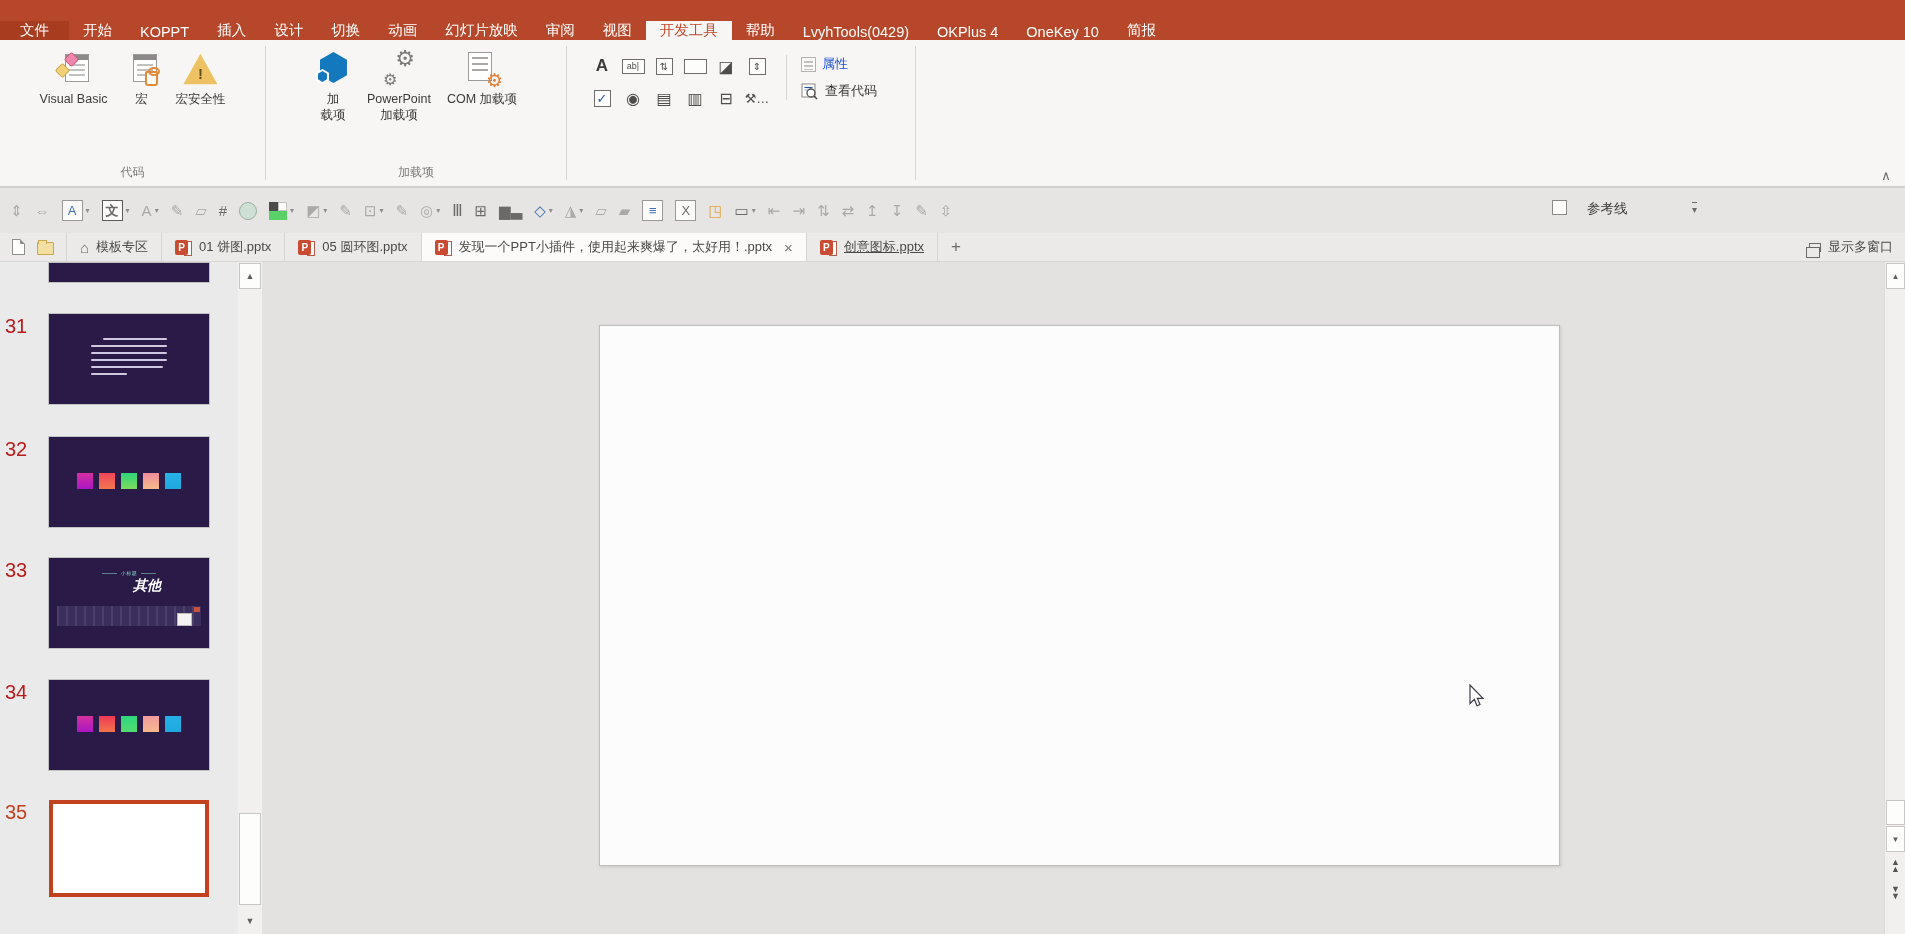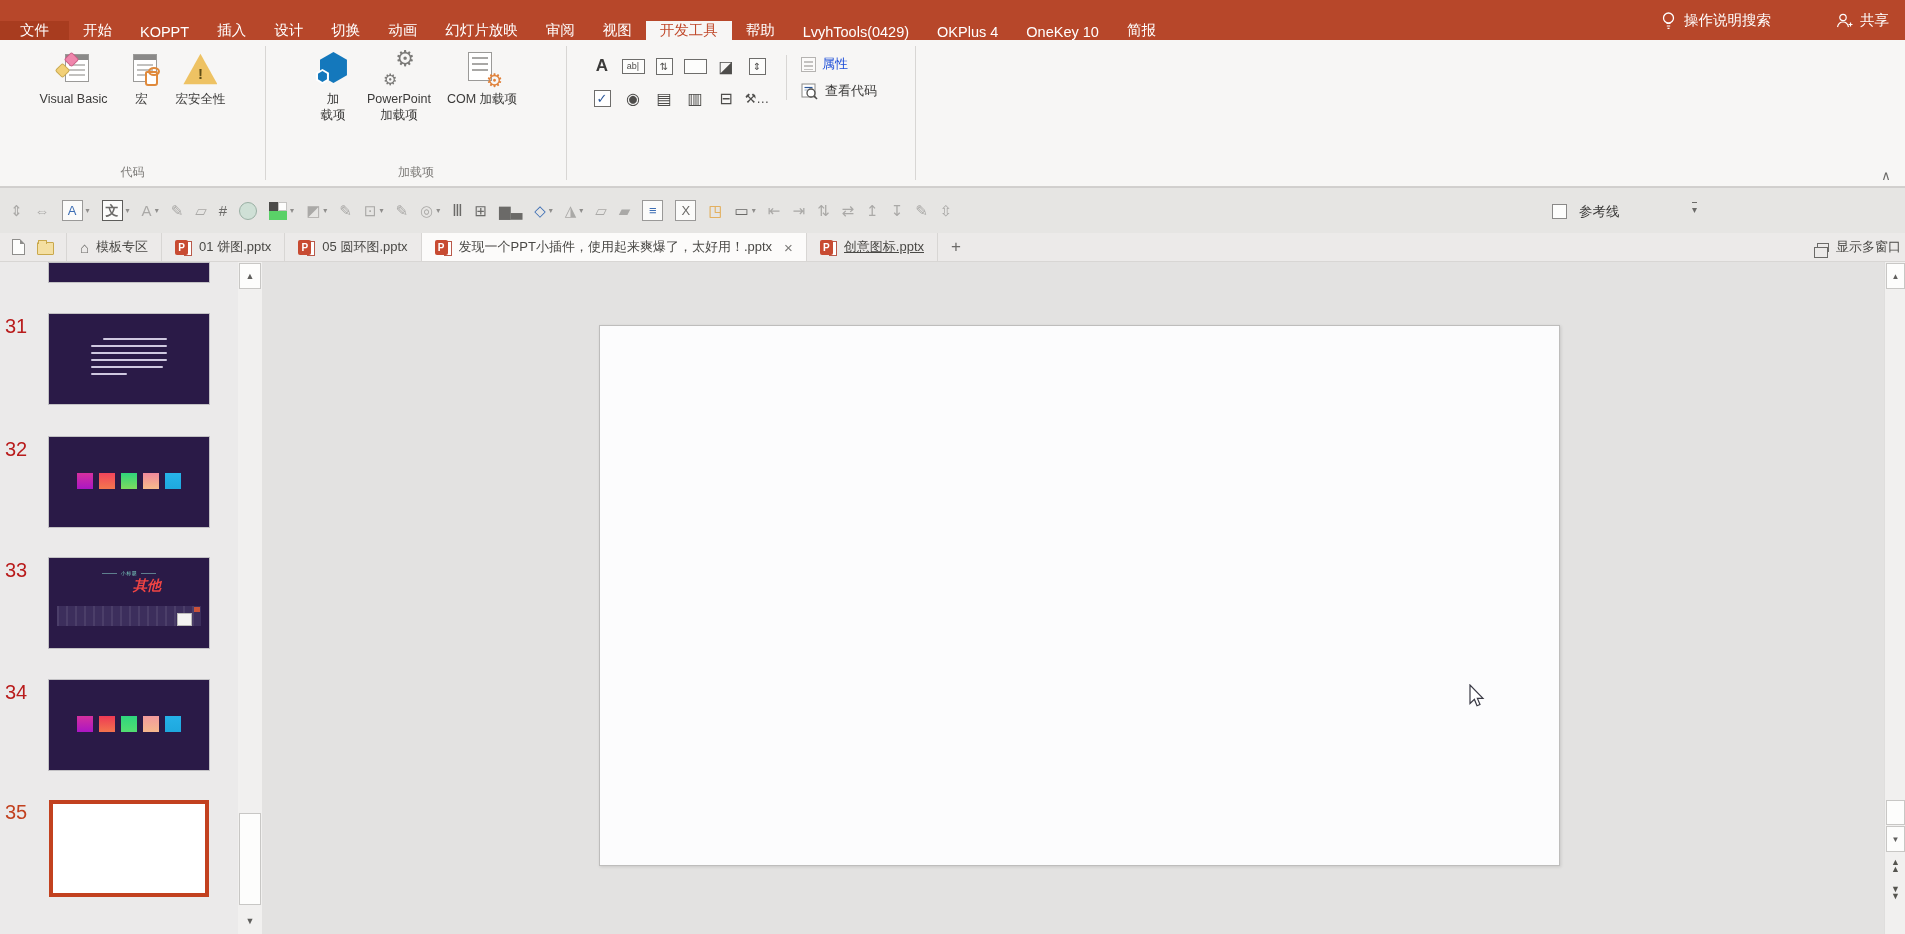--- a/index.html
+++ b/index.html
@@ -71,21 +71,21 @@
 .ticon.dark{color:#6b6a68}
 .ticon.blue{color:#3d6eb4}
 .ticon.orange{color:#e2a23c}
 .ticon .dd{font-size:8px;color:#8f8e8c;margin-left:3px}
 .ticon.boxed .g{border:1px solid #9a9998;width:21px;height:21px;background:#fbfbfa;font-size:13px}
 .ticon.sel .g{border:1.5px solid #5d5c5a;font-weight:700}
 .tswatch{width:18px;height:18px;display:grid;grid-template-columns:1fr 1fr;grid-template-rows:1fr 1fr}
 .tswatch i:nth-child(1){background:#4c4b49}.tswatch i:nth-child(2){background:#fdfdfc;border:1px solid #c5c4c2}
 .tswatch i:nth-child(3){grid-column:1/3;background:#5ad168}
 .tellipse{width:18px;height:18px;border-radius:50%;background:#cfe0d6;border:1px solid #9ab0a4}
-.guides{position:absolute;left:1552px;top:1px;height:100%;display:flex;align-items:center;gap:12px}
+.guides{position:absolute;left:1552px;top:12px;height:100%;display:flex;align-items:flex-start;gap:20px}
 .gcheck{width:15px;height:15px;background:#fdfdfc;border:1px solid #8a8988}
 .glabel2{font-size:13.5px;color:#3b3a39}
 .tb-caret{position:absolute;left:1692px;top:14px;color:#6b6a68;font-size:10px;border-top:1.5px solid #6b6a68;padding-top:0px;line-height:14px}
 
 
 .tabbar{position:absolute;top:233px;left:0;width:100%;height:29px;background:#eceae9;border-bottom:1px solid #d8d6d4;display:flex;align-items:stretch;font-size:13px;color:#4a4946}
 .lead{display:flex;align-items:center;gap:12px;padding:0 12px}
 .newdoc{width:13px;height:16px;background:#fdfdfc;border:1px solid #8f8e8c;position:relative}
 .newdoc::after{content:"";position:absolute;right:-1px;top:-1px;border-style:solid;border-width:0 5px 5px 0;border-color:#eceae9 #eceae9 #8f8e8c #8f8e8c}
 .folder{width:17px;height:13px;background:#f4dfa2;border:1px solid #c9a84c;border-radius:1px;position:relative;margin-top:2px}
@@ -93,21 +93,21 @@
 .ftabs{display:flex;align-items:stretch}
 .ftab{display:flex;align-items:center;gap:7px;padding:0 13px;border-right:1px solid #d8d6d4;white-space:nowrap;max-width:440px}
 .ftab:first-child{border-left:1px solid #d8d6d4}
 .ftab.active{background:#fcfbfa}
 .ftab .close{margin-left:5px;color:#7a7977;font-size:15px;line-height:1}
 .homeic{font-size:15px;color:#6b6a68}
 .pptic{position:relative;width:17px;height:15px;flex:0 0 auto}
 .pptic::after{content:"";position:absolute;right:0;top:1px;width:6px;height:13px;background:#fff;border:1px solid #b9594a}
 .pptic .pp{position:absolute;left:0;top:0;width:13px;height:15px;background:#c84b32;border-radius:2px;color:#fff;font-weight:700;font-size:10px;display:flex;align-items:center;justify-content:center;z-index:1}
 .newtab{width:36px;display:flex;align-items:center;justify-content:center;font-size:17px;color:#6b6a68}
-.multiwin{margin-left:auto;display:flex;align-items:center;gap:7px;padding-right:4px}
+.multiwin{margin-left:auto;display:flex;align-items:center;gap:7px;padding-right:12px}
 .winic{width:12px;height:9px;border:1px solid #6b6a68;position:relative;background:#eceae9}
 .winic::before{content:"";position:absolute;left:-4px;top:3px;width:12px;height:9px;border:1px solid #6b6a68;background:#eceae9}
 
 
 .main{position:absolute;top:262px;left:0;right:0;bottom:0;background:#e3e2e1}
 .sidebar{position:absolute;left:0;top:0;width:238px;height:672px;background:#ebeaea}
 .snum{position:absolute;left:5px;width:36px;font-size:20px;color:#b91c1c}
 .snum.sel{color:#c2411f}
 .thumb{position:absolute;left:49px;width:160px;height:90px;background:#2a1a47;box-shadow:0 0 0 1px #c2c1c4}
 .thumb.partial{height:19px}
@@ -149,37 +149,20 @@
         <div class="mtab">幻灯片放映</div>
         <div class="mtab">审阅</div>
         <div class="mtab">视图</div>
         <div class="mtab active">开发工具</div>
         <div class="mtab">帮助</div>
         <div class="mtab">LvyhTools(0429)</div>
         <div class="mtab">OKPlus 4</div>
         <div class="mtab">OneKey 10</div>
         <div class="mtab">简报</div>
       </div>
-    <div class="menubar-right">
-      <div class="mb-search">
-        <svg width="15" height="19" viewBox="0 0 15 19">
-            <circle cx="7.5" cy="7" r="5" fill="none" stroke="#fff" stroke-width="1.3"></circle>
-            <path d="M5.5 12.5h4M5.8 15h3.4M6.5 17.3h2" stroke="#fff" stroke-width="1.2" fill="none"></path>
-          </svg>
-        <span>操作说明搜索</span>
-      </div>
-      <div class="mb-share">
-        <svg width="18" height="17" viewBox="0 0 18 17">
-            <circle cx="8" cy="5.5" r="3.2" fill="none" stroke="#fff" stroke-width="1.2"></circle>
-            <path d="M2.5 15c.8-3.4 3-5 5.5-5s4.7 1.6 5.5 5" fill="none" stroke="#fff" stroke-width="1.2"></path>
-            <path d="M13.5 12.5h4M15.5 10.5v4" stroke="#fff" stroke-width="1.2"></path>
-          </svg>
-        <span>共享</span>
-      </div>
-    </div>
   </div>
 
   <div class="ribbon">
     <div class="rgroup rg-code">
       <div class="content">
         <div class="bigbtn">
           <div class="bicon">
               <div class="sheet"></div>
               <div class="dia p"></div>
               <div class="dia y"></div>
@@ -491,21 +474,21 @@
             <div class="sq" style="background: linear-gradient(rgb(39, 180, 233), rgb(30, 168, 222));"></div>
           </div>
         </div>
         <div class="snum" style="top: 297px;">33</div>
         <div class="thumb" style="top: 296px;">
           <div class="q-sub">
             <span class="dash"></span>
             <span class="txt">小标题</span>
             <span class="dash"></span>
           </div>
-          <div class="q-title" style="color: #ef4444; padding-left: 36px;">其他</div>
+          <div class="q-title" style="color: #ffffff; padding-left: 36px;">其他</div>
           <div class="q-banner"></div>
           <div class="q-white"></div>
           <div class="q-red"></div>
         </div>
         <div class="snum" style="top: 419px;">34</div>
         <div class="thumb" style="top: 418px;">
           <div class="sqrow">
             <div class="sq" style="background: linear-gradient(rgb(213, 48, 159), rgb(171, 22, 196));"></div>
             <div class="sq" style="background: linear-gradient(rgb(238, 58, 85), rgb(243, 115, 77));"></div>
             <div class="sq" style="background: linear-gradient(rgb(47, 213, 126), rgb(82, 221, 113));"></div>

